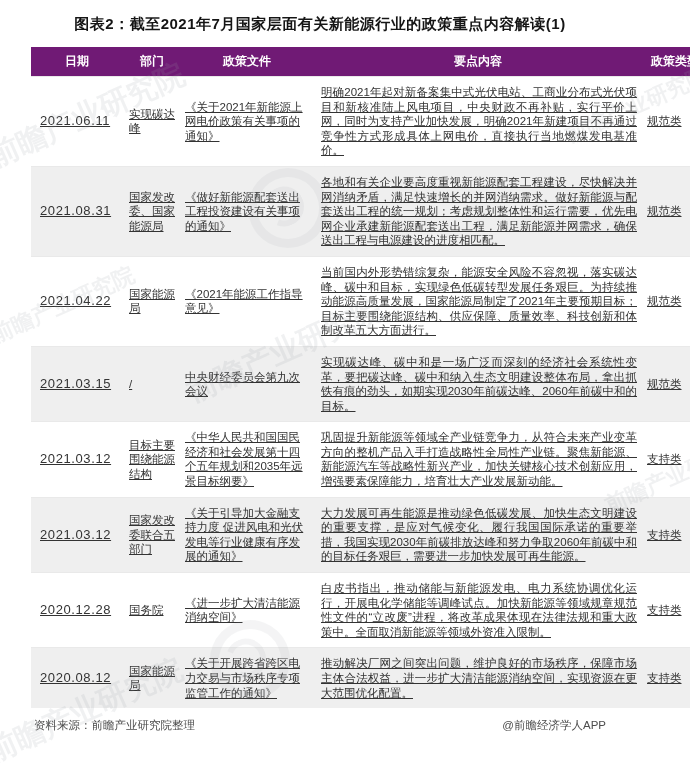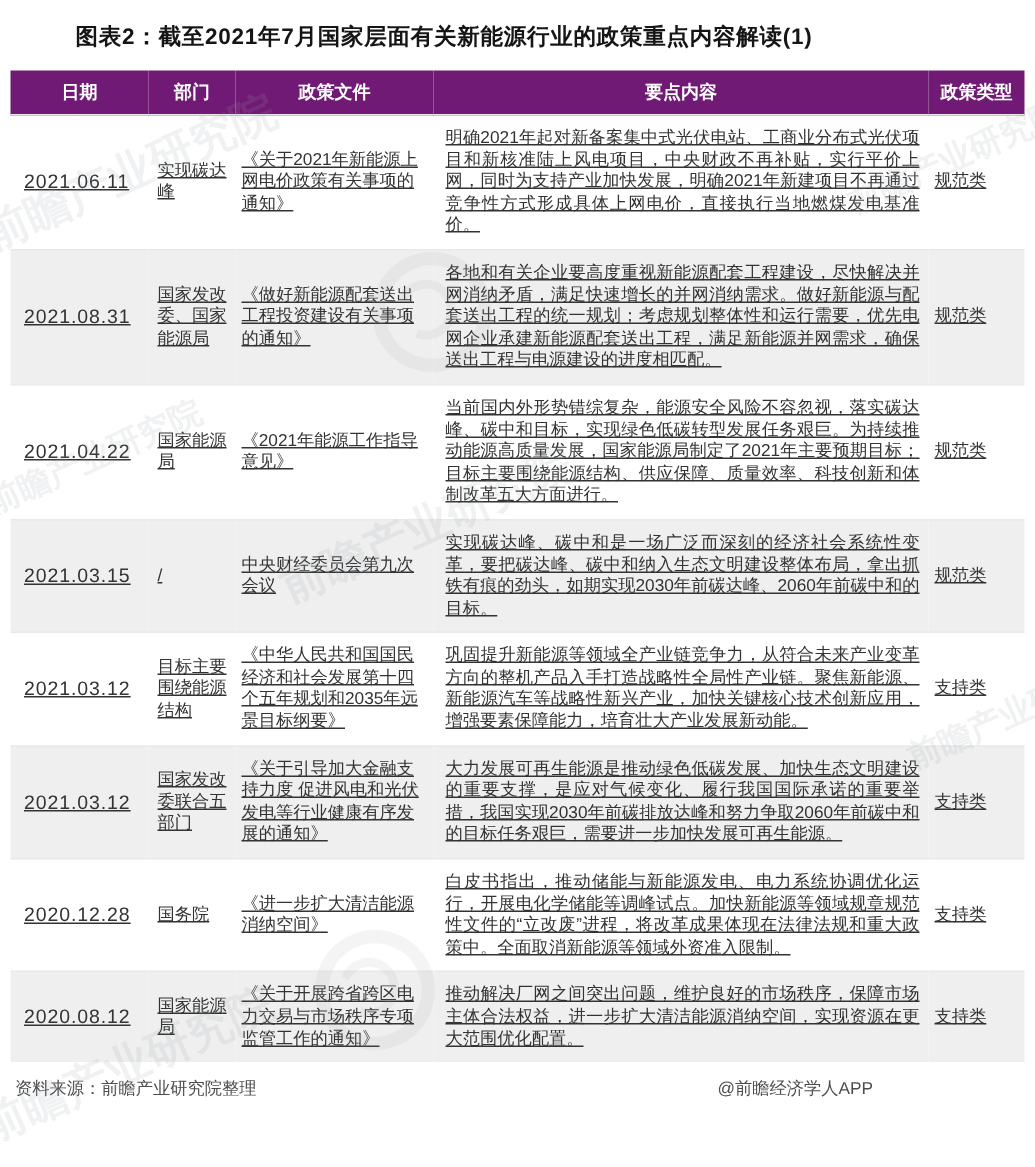--- a/index.html
+++ b/index.html
@@ -1,21 +1,21 @@
 <!DOCTYPE html>
 <html><head>
 <meta charset="utf-8">
 <style>
   html,body{margin:0;padding:0;background:#fff;}
   body{
     width:690px;height:778px;
     font-family:"Liberation Sans","DejaVu Sans",sans-serif;
     color:#333;position:relative;overflow:hidden;
   }
-  .page{position:relative;width:592px;height:778px;}
+  .page{position:relative;width:592px;height:778px;padding-left:24px;}
 
   .title{
     margin:0;padding:15px 0 13px;
     text-align:center;font-size:15px;font-weight:bold;color:#151515;
     letter-spacing:.5px;position:relative;z-index:2;
   }
 
   table.policy{
     width:676px;margin:0 7px;border-collapse:collapse;table-layout:fixed;
     position:relative;z-index:2;

